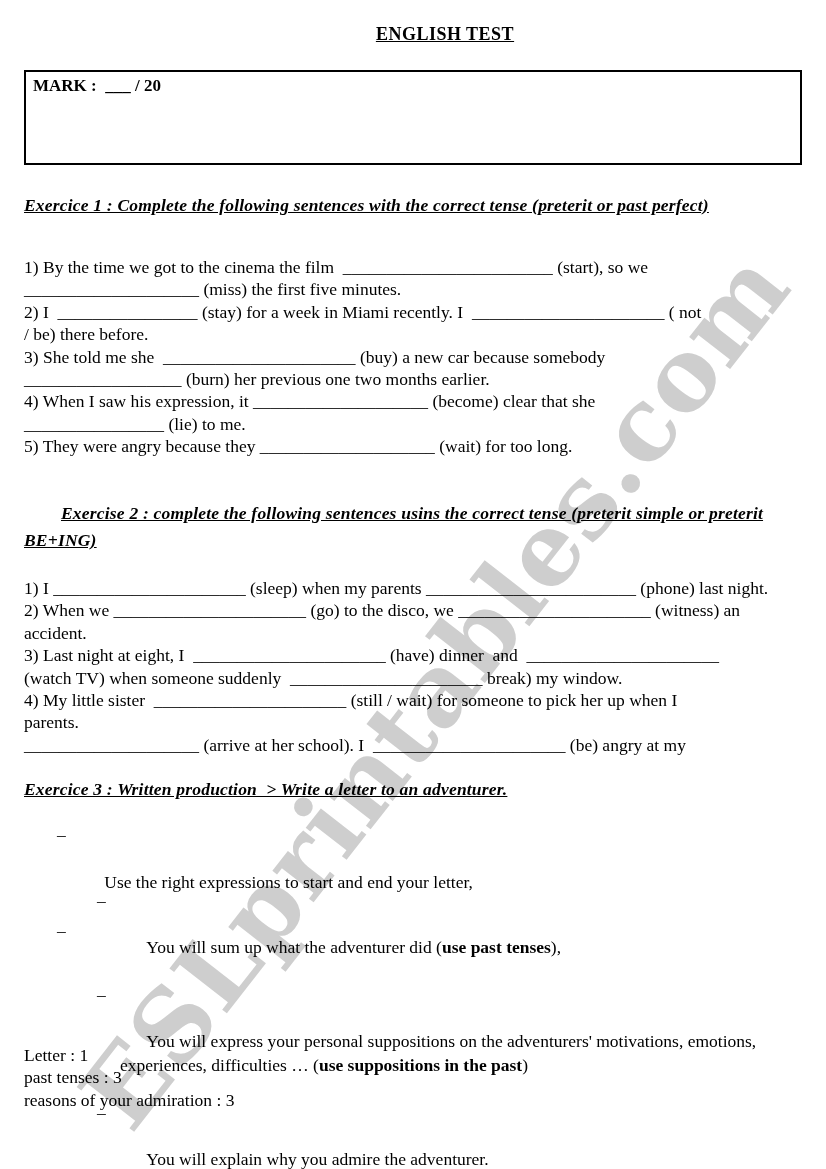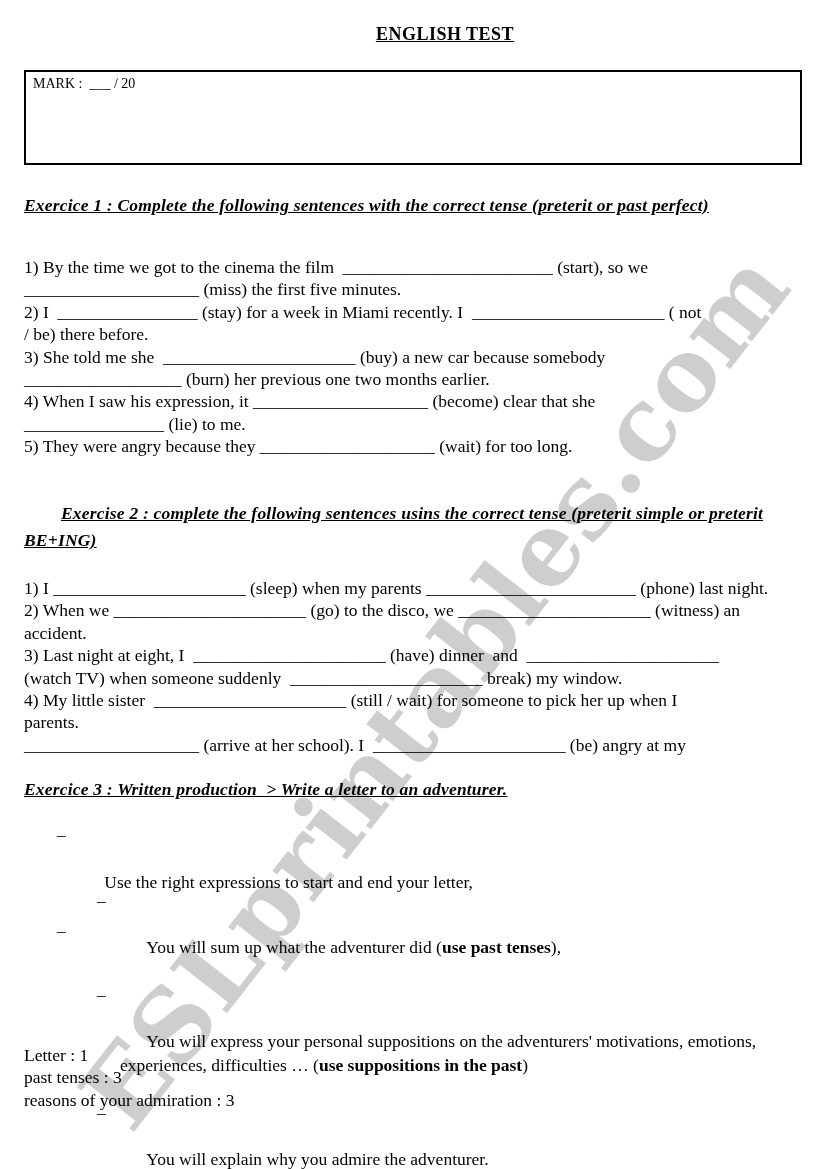--- a/index.html
+++ b/index.html
@@ -34,21 +34,21 @@
     letter-spacing:0.5px;
     margin-left:32px;
   }
   .mark-box {
     left:24px; top:70px;
     width:778px; height:95px;
     border:2px solid #000;
     box-sizing:border-box;
   }
   .mark-label {
-    font-size:14px; font-weight:normal;
+    font-size:17px; font-weight:bold;
     padding:4px 0 0 7px;
     white-space:pre;
   }
   .heading {
     font-size:17.5px; font-weight:bold; font-style:italic;
     text-decoration:underline;
     letter-spacing:0.2px;
     white-space:pre;
     line-height:27px;
   }

